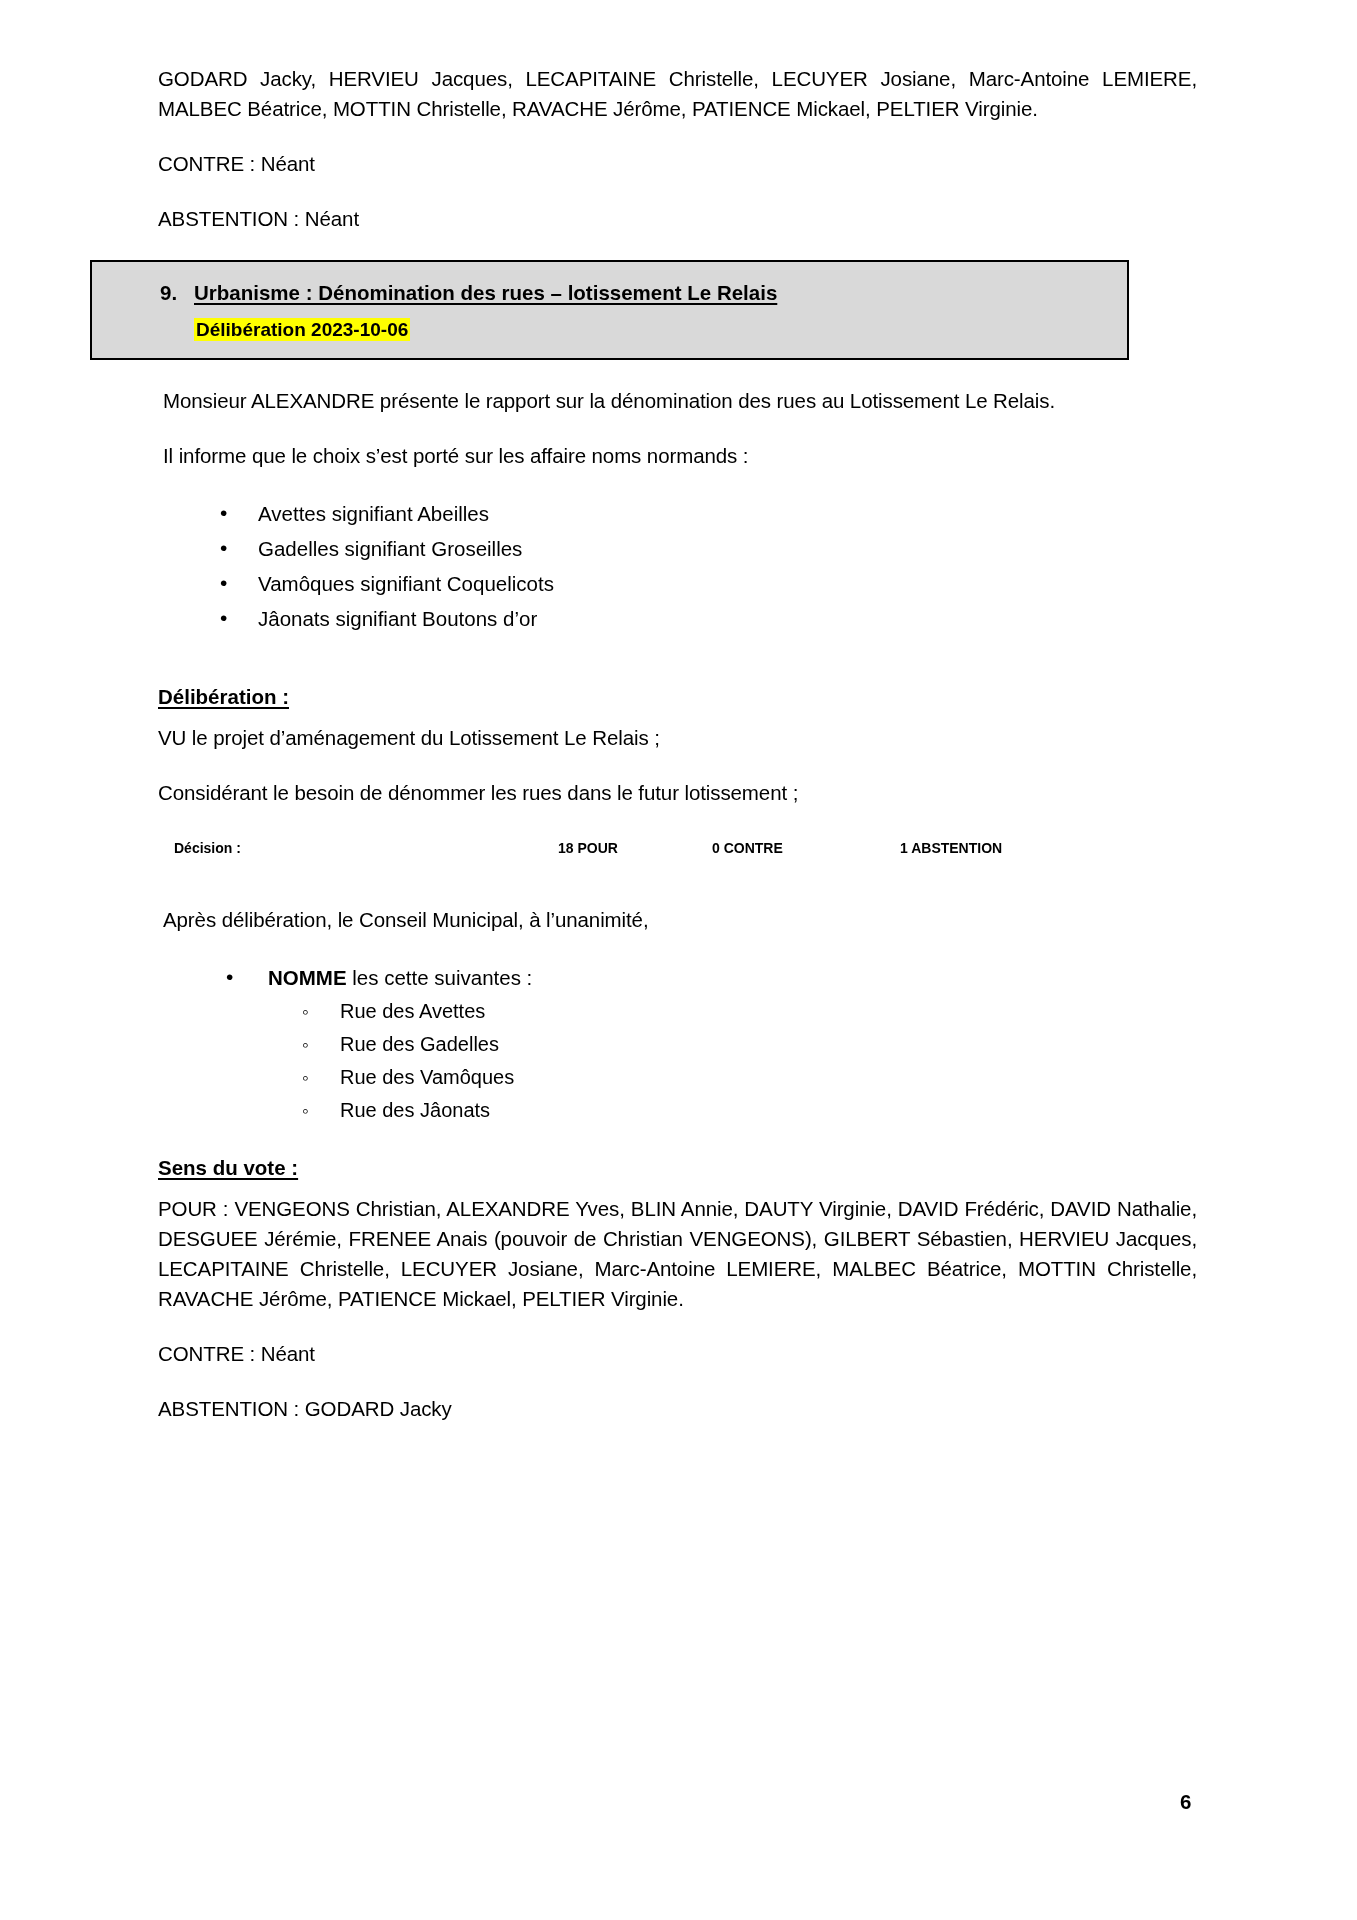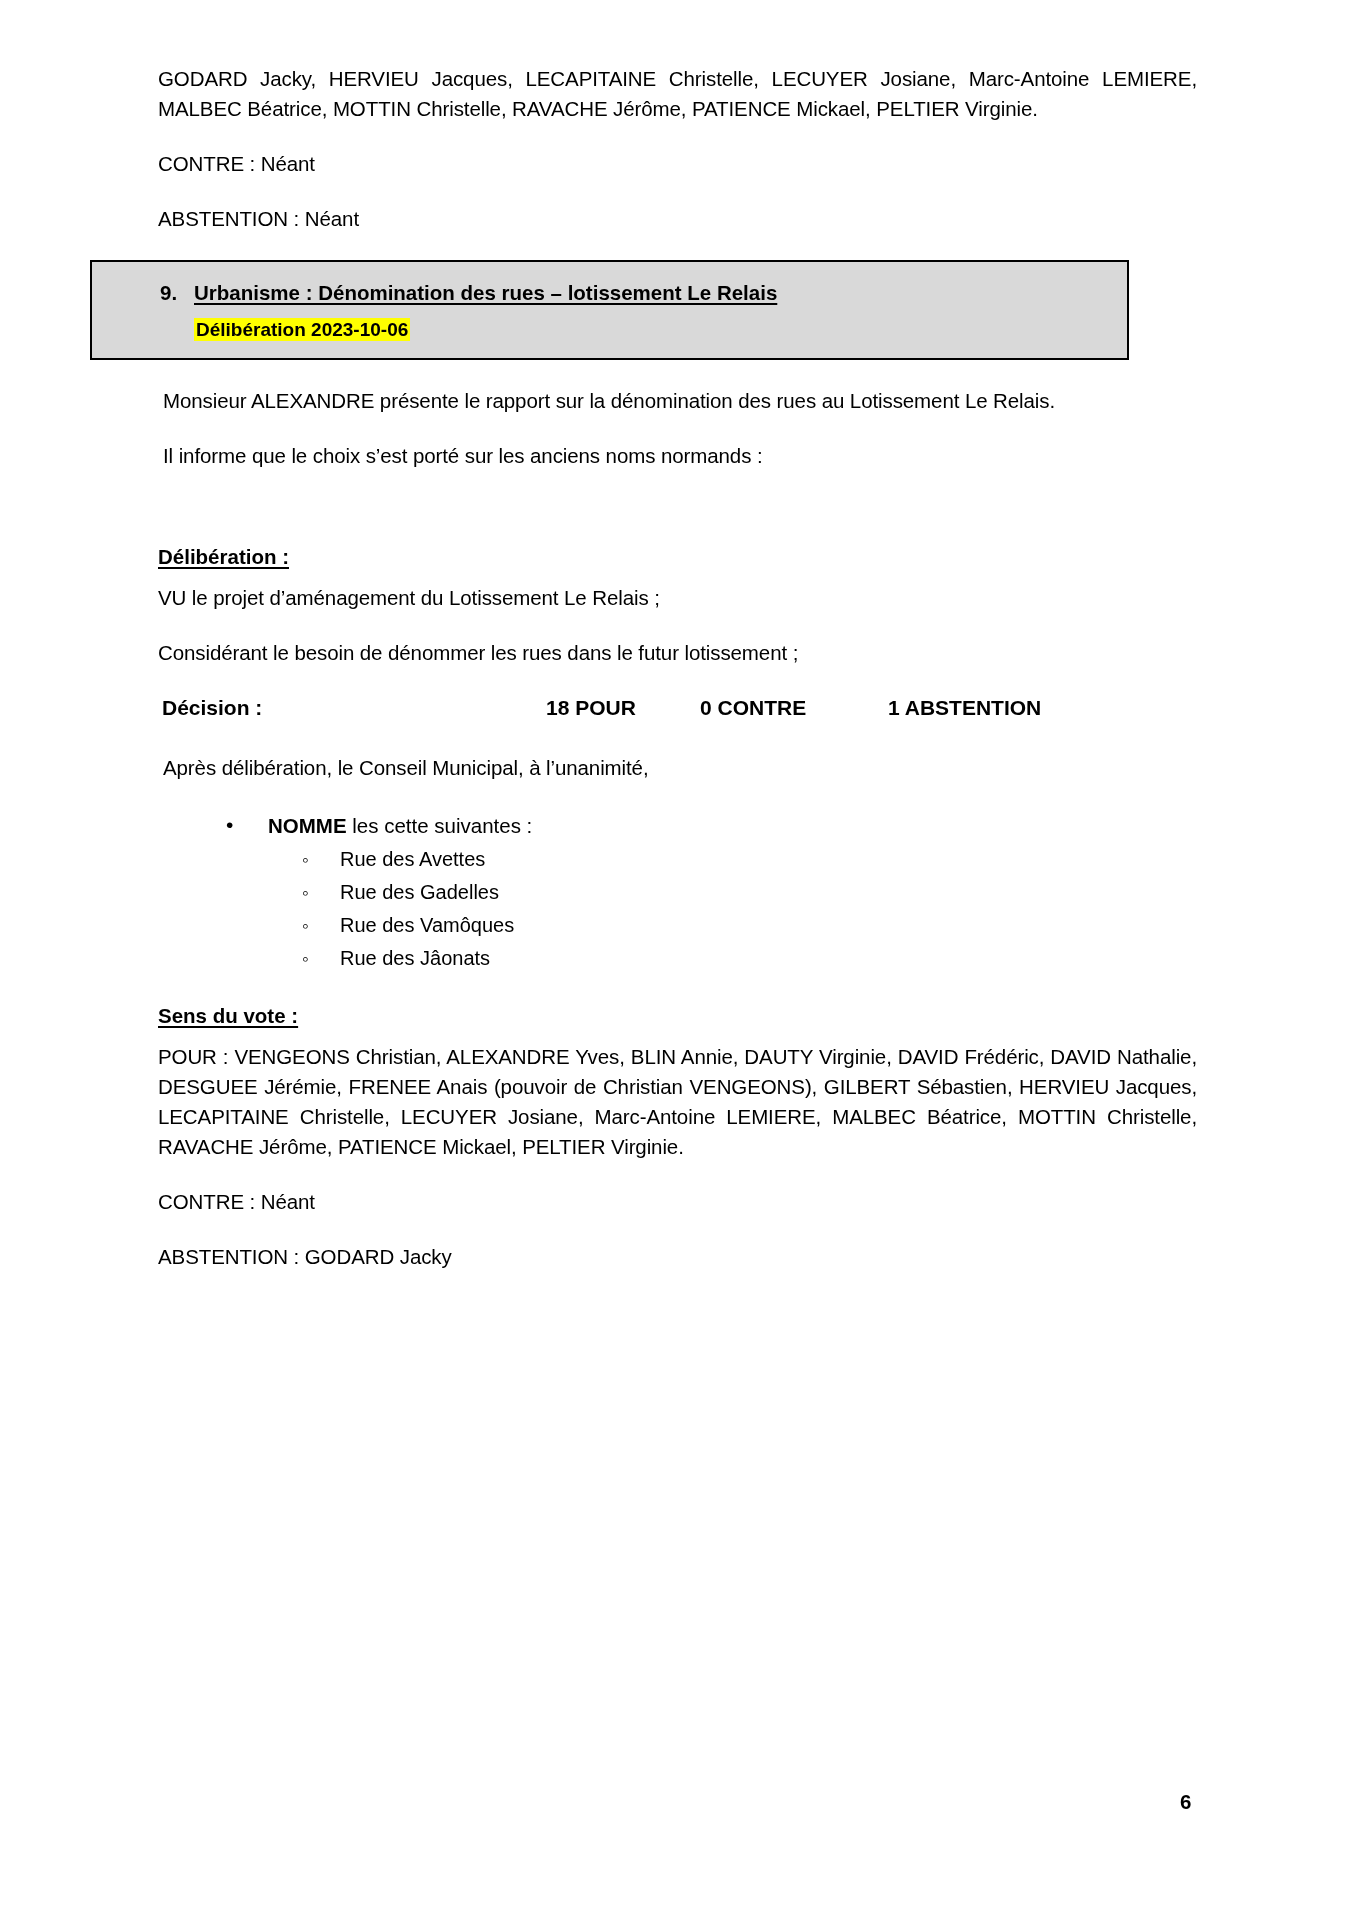--- a/index.html
+++ b/index.html
@@ -135,24 +135,24 @@
     font-weight: bold;
     text-decoration: underline;
     text-underline-offset: 3px;
     line-height: 30px;
     margin: 0;
   }
 
   
   .decision-row {
     display: flex;
-    font-size: 21px;
-    font-weight: bold;
-    line-height: 30px;
-    margin: 4px;
+    font-size: 14px;
+    font-weight: bold;
+    line-height: 30px;
+    margin: 16px;
   }
   .decision-label { width: 384px; flex: none; }
   .decision-pour  { width: 154px; flex: none; }
   .decision-contre{ width: 188px; flex: none; }
   .decision-abst  { flex: none; }
 
   
   .page-number {
     position: absolute;
     left: 1180px;
@@ -181,22 +181,28 @@
       </div>
       <div class="heading-sub-row">
         <span class="heading-sub">Délibération 2023-10-06</span>
       </div>
     </div>
 
     <div class="spacer-md"></div>
 
     <p class="para nojust indent">Monsieur ALEXANDRE présente le rapport sur la dénomination des rues au Lotissement Le Relais.</p>
 
-    <p class="para nojust indent">Il informe que le choix s’est porté sur les anciens noms normands :</p>
-
+    <p class="para nojust indent">Il informe que le choix s’est porté sur les affaire noms normands :</p>
+
+    <ul class="bullets">
+      <li><span>Avettes signifiant Abeilles</span></li>
+      <li><span>Gadelles signifiant Groseilles</span></li>
+      <li><span>Vamôques signifiant Coquelicots</span></li>
+      <li><span>Jâonats signifiant Boutons d’or</span></li>
+    </ul>
 
     <div class="spacer-lg"></div>
 
     <p class="section-label">Délibération :</p>
 
     <div class="spacer-sm"></div>
 
 
     <p class="para nojust">VU le projet d’aménagement du Lotissement Le Relais ;</p>
 

